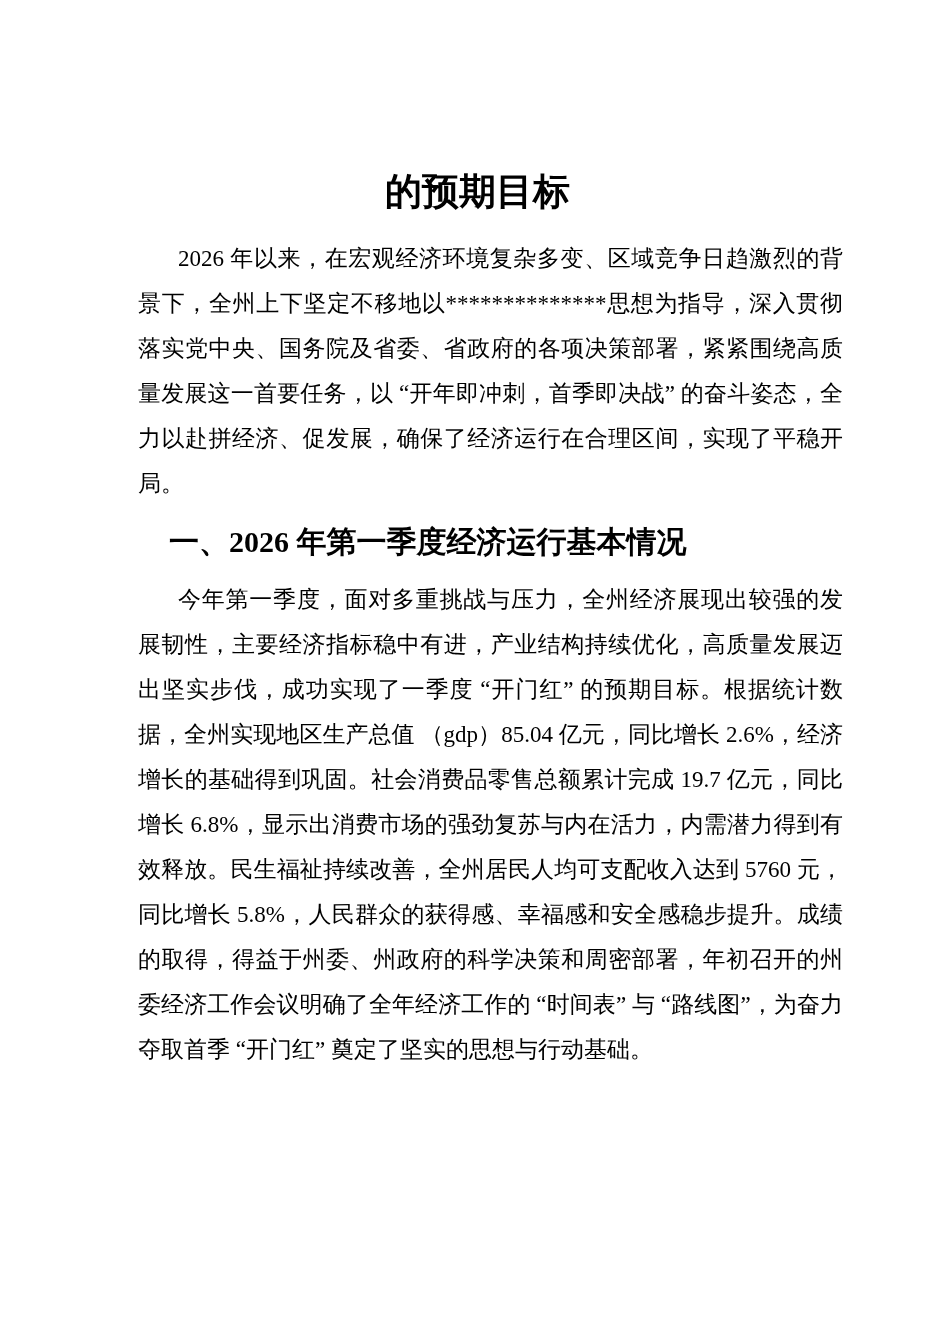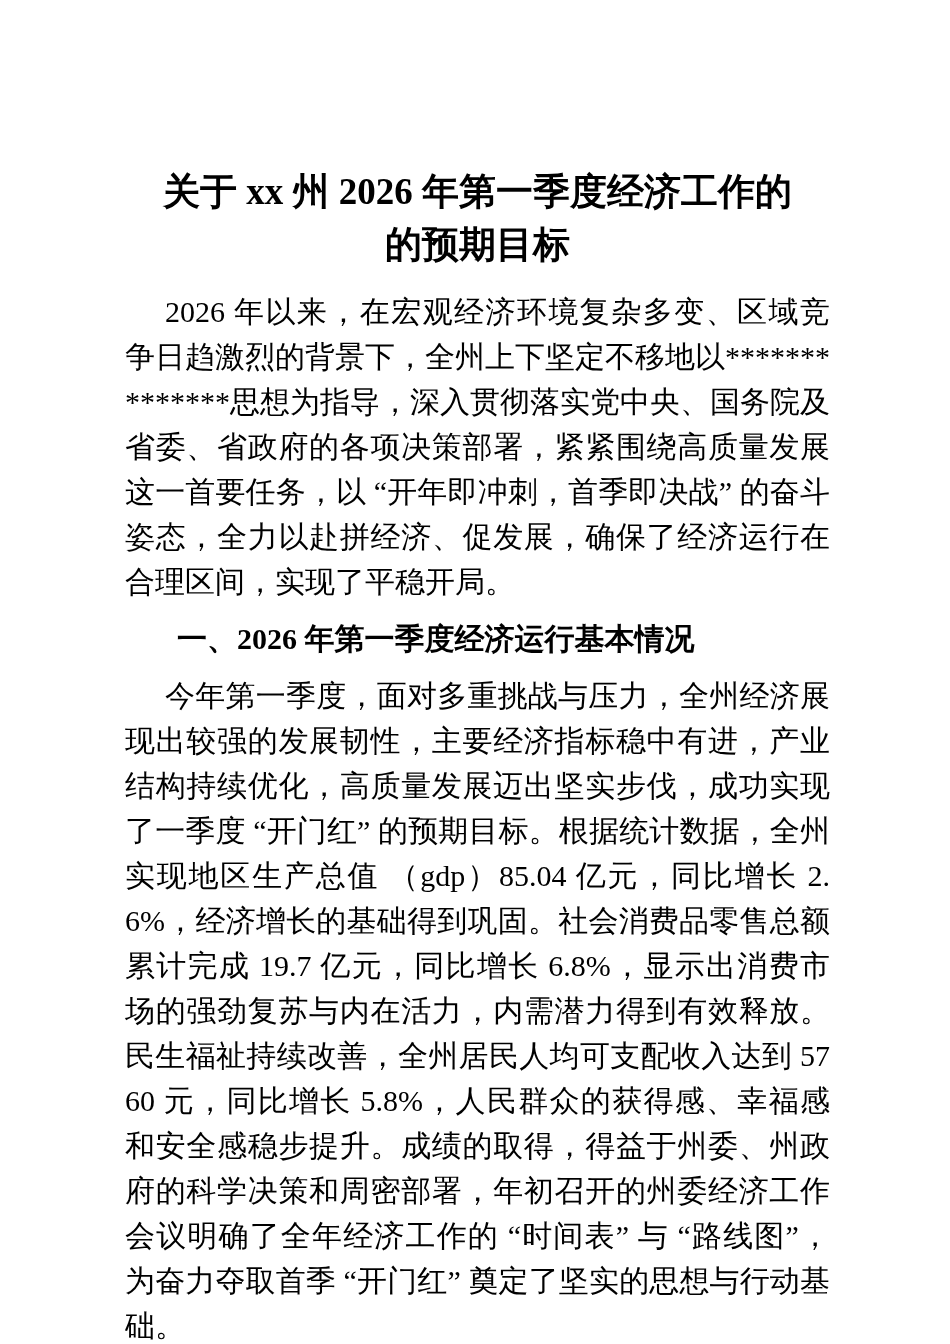--- a/index.html
+++ b/index.html
@@ -27,42 +27,41 @@
     text-align: center;
     font-size: 37px;
     font-weight: bold;
     line-height: 53px;
   }
   .doc-title .title-line {
     display: block;
   }
   .body-para {
     width: 705px;
-    margin: 0;
-    font-size: 30px;
+    margin: 13px;
+    font-size: 23px;
     line-height: 45px;
     text-align: justify;
     text-indent: 40px;
     word-break: break-all;
   }
   .section-heading {
     width: 705px;
-    margin: 12px;
+    margin: 4px;
     font-size: 30px;
     line-height: 45px;
     font-weight: bold;
     text-indent: 40px;
   }
 </style>
 </head>
 <body>
 
 <div class="page">
   <h1 class="doc-title">
-    <span class="title-line">关于 xx 州 2026 年第一季度经济工作的</span>
     <span class="title-line">的预期目标</span>
   </h1>
 
   <p class="body-para">2026 年以来，在宏观经济环境复杂多变、区域竞争日趋激烈的背景下，全州上下坚定不移地以**************思想为指导，深入贯彻落实党中央、国务院及省委、省政府的各项决策部署，紧紧围绕高质量发展这一首要任务，以 “开年即冲刺，首季即决战” 的奋斗姿态，全力以赴拼经济、促发展，确保了经济运行在合理区间，实现了平稳开局。</p>
 
   <h2 class="section-heading">一、2026 年第一季度经济运行基本情况</h2>
 
   <p class="body-para">今年第一季度，面对多重挑战与压力，全州经济展现出较强的发展韧性，主要经济指标稳中有进，产业结构持续优化，高质量发展迈出坚实步伐，成功实现了一季度 “开门红” 的预期目标。根据统计数据，全州实现地区生产总值 （gdp）85.04 亿元，同比增长 2.6%，经济增长的基础得到巩固。社会消费品零售总额累计完成 19.7 亿元，同比增长 6.8%，显示出消费市场的强劲复苏与内在活力，内需潜力得到有效释放。民生福祉持续改善，全州居民人均可支配收入达到 5760 元，同比增长 5.8%，人民群众的获得感、幸福感和安全感稳步提升。成绩的取得，得益于州委、州政府的科学决策和周密部署，年初召开的州委经济工作会议明确了全年经济工作的 “时间表” 与 “路线图”，为奋力夺取首季 “开门红” 奠定了坚实的思想与行动基础。</p>
 </div>
 

